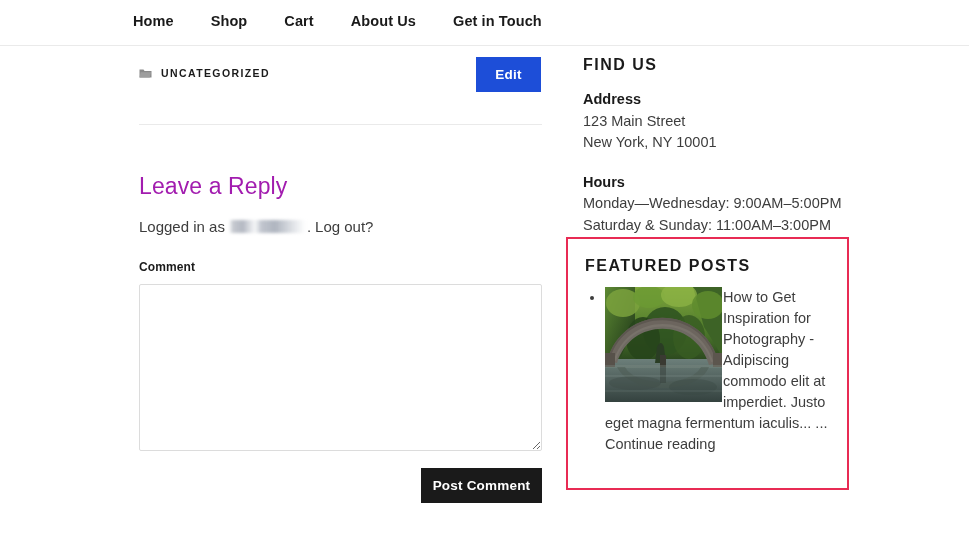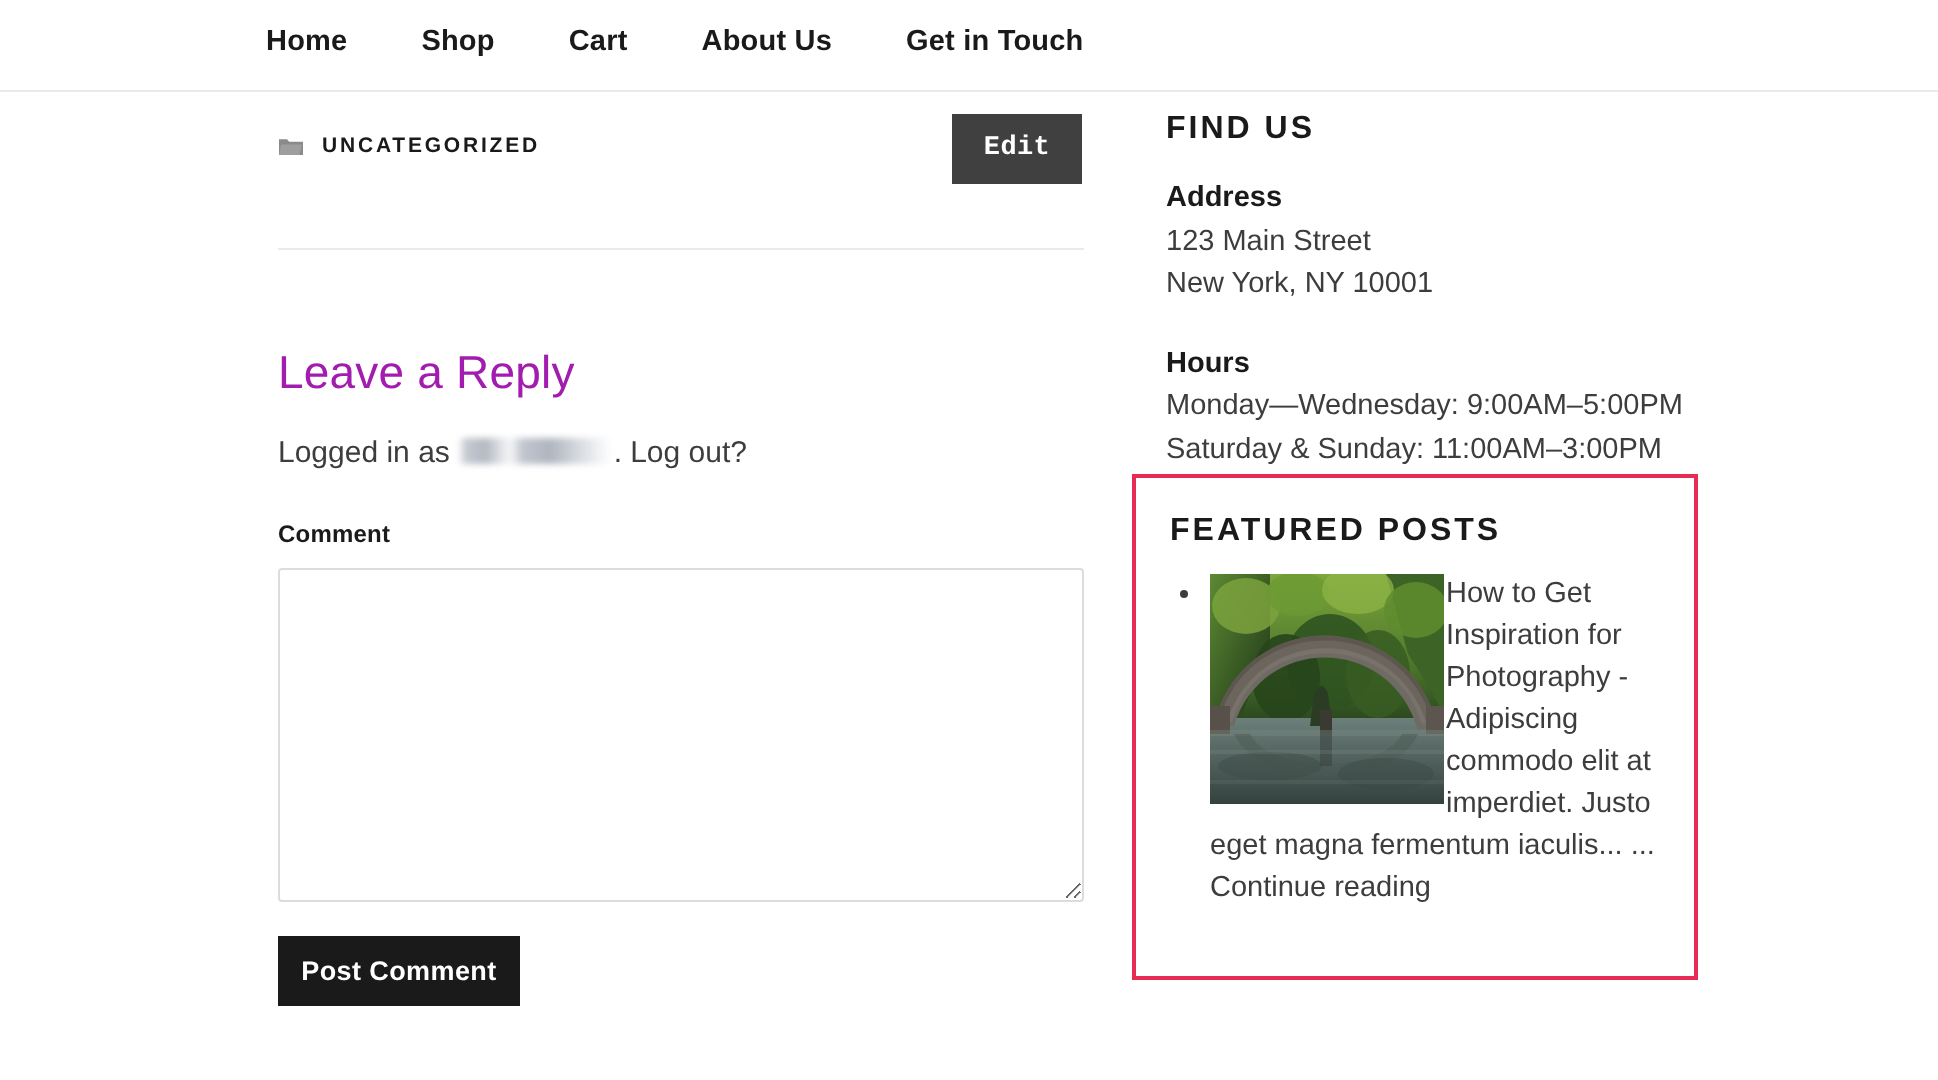--- a/index.html
+++ b/index.html
@@ -86,24 +86,24 @@
     text-transform: uppercase;
     text-decoration: none;
     cursor: pointer;
   }
   .edit-button {
     position: absolute;
     right: 1px;
     top: 11px;
     width: 65px;
     height: 35px;
-    background: #404040;
+    background: #1d4ed8;
     color: #ffffff;
     border: none;
-    font-family: Liberation Mono, monospace;
+    font-family: Liberation Sans, sans-serif;
     font-size: 13.5px;
     font-weight: 700;
     letter-spacing: 0.2px;
     cursor: pointer;
     display: flex;
     align-items: center;
     justify-content: center;
   }
 
   .divider {
@@ -178,20 +178,21 @@
     background: #ffffff;
     font-family: "Liberation Sans", sans-serif;
     font-size: 14px;
     color: #1a1a1a;
     padding: 9px 10px;
     resize: both;
     outline: none;
   }
   .form-submit {
     display: flex;
+    justify-content: flex-end;
     margin-top: 17px;
   }
   .submit-button {
     width: 121px;
     height: 35px;
     background: #1a1a1a;
     color: #ffffff;
     border: none;
     font-family: "Liberation Sans", sans-serif;
     font-size: 13.5px;

